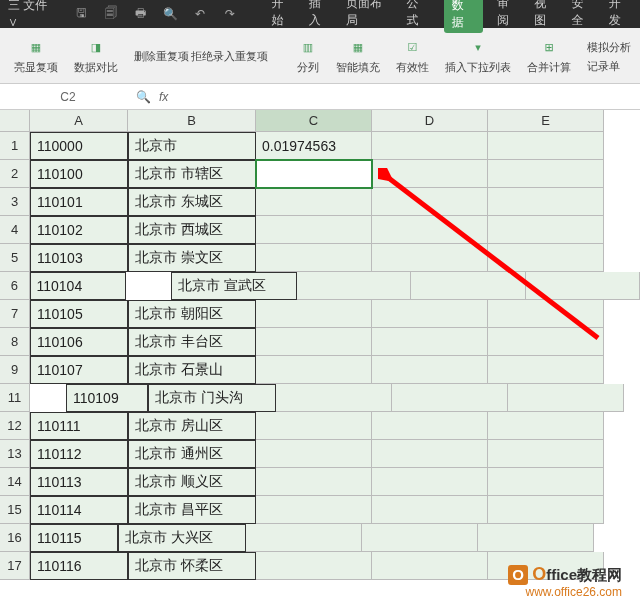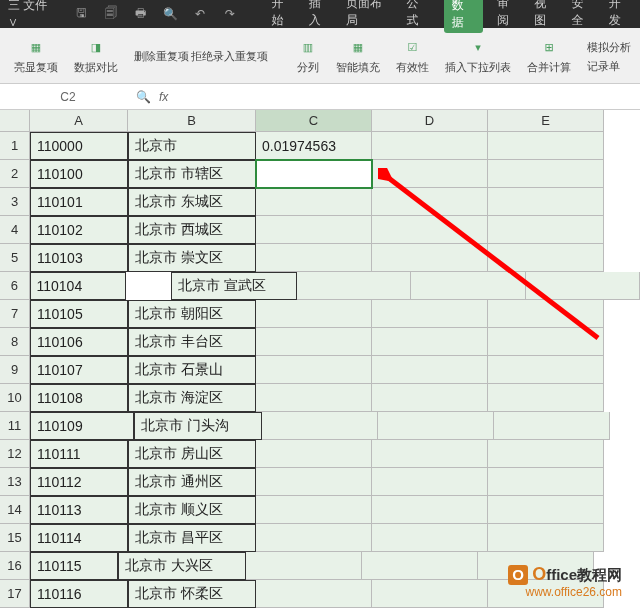--- a/index.html
+++ b/index.html
@@ -194,30 +194,22 @@
       </div>
       <div class="row">
         <div class="row-h">9</div>
         <div class="cell bordered" style="width: 98px;">110107</div>
         <div class="cell bordered" style="width: 128px;">北京市  石景山</div>
         <div class="cell" style="width: 116px;"></div>
         <div class="cell" style="width: 116px;"></div>
         <div class="cell" style="width: 116px;"></div>
       </div>
       <div class="row">
-        <div class="row-h">10</div>
-        <div class="cell bordered" style="width: 98px;">110108</div>
-        <div class="cell bordered" style="width: 128px;">北京市  海淀区</div>
-        <div class="cell" style="width: 116px;"></div>
-        <div class="cell" style="width: 116px;"></div>
-        <div class="cell" style="width: 116px;"></div>
-      </div>
-      <div class="row">
         <div class="row-h">11</div>
-        <div class="cell bordered" style="width: 104px;">110109</div>
+        <div class="cell bordered" style="width: 82px; margin-left: 36px;">110109</div>
         <div class="cell bordered" style="width: 128px;">北京市  门头沟</div>
         <div class="cell" style="width: 116px;"></div>
         <div class="cell" style="width: 116px;"></div>
         <div class="cell" style="width: 116px;"></div>
       </div>
       <div class="row">
         <div class="row-h">12</div>
         <div class="cell bordered" style="width: 98px;">110111</div>
         <div class="cell bordered" style="width: 128px;">北京市  房山区</div>
         <div class="cell" style="width: 116px;"></div>

